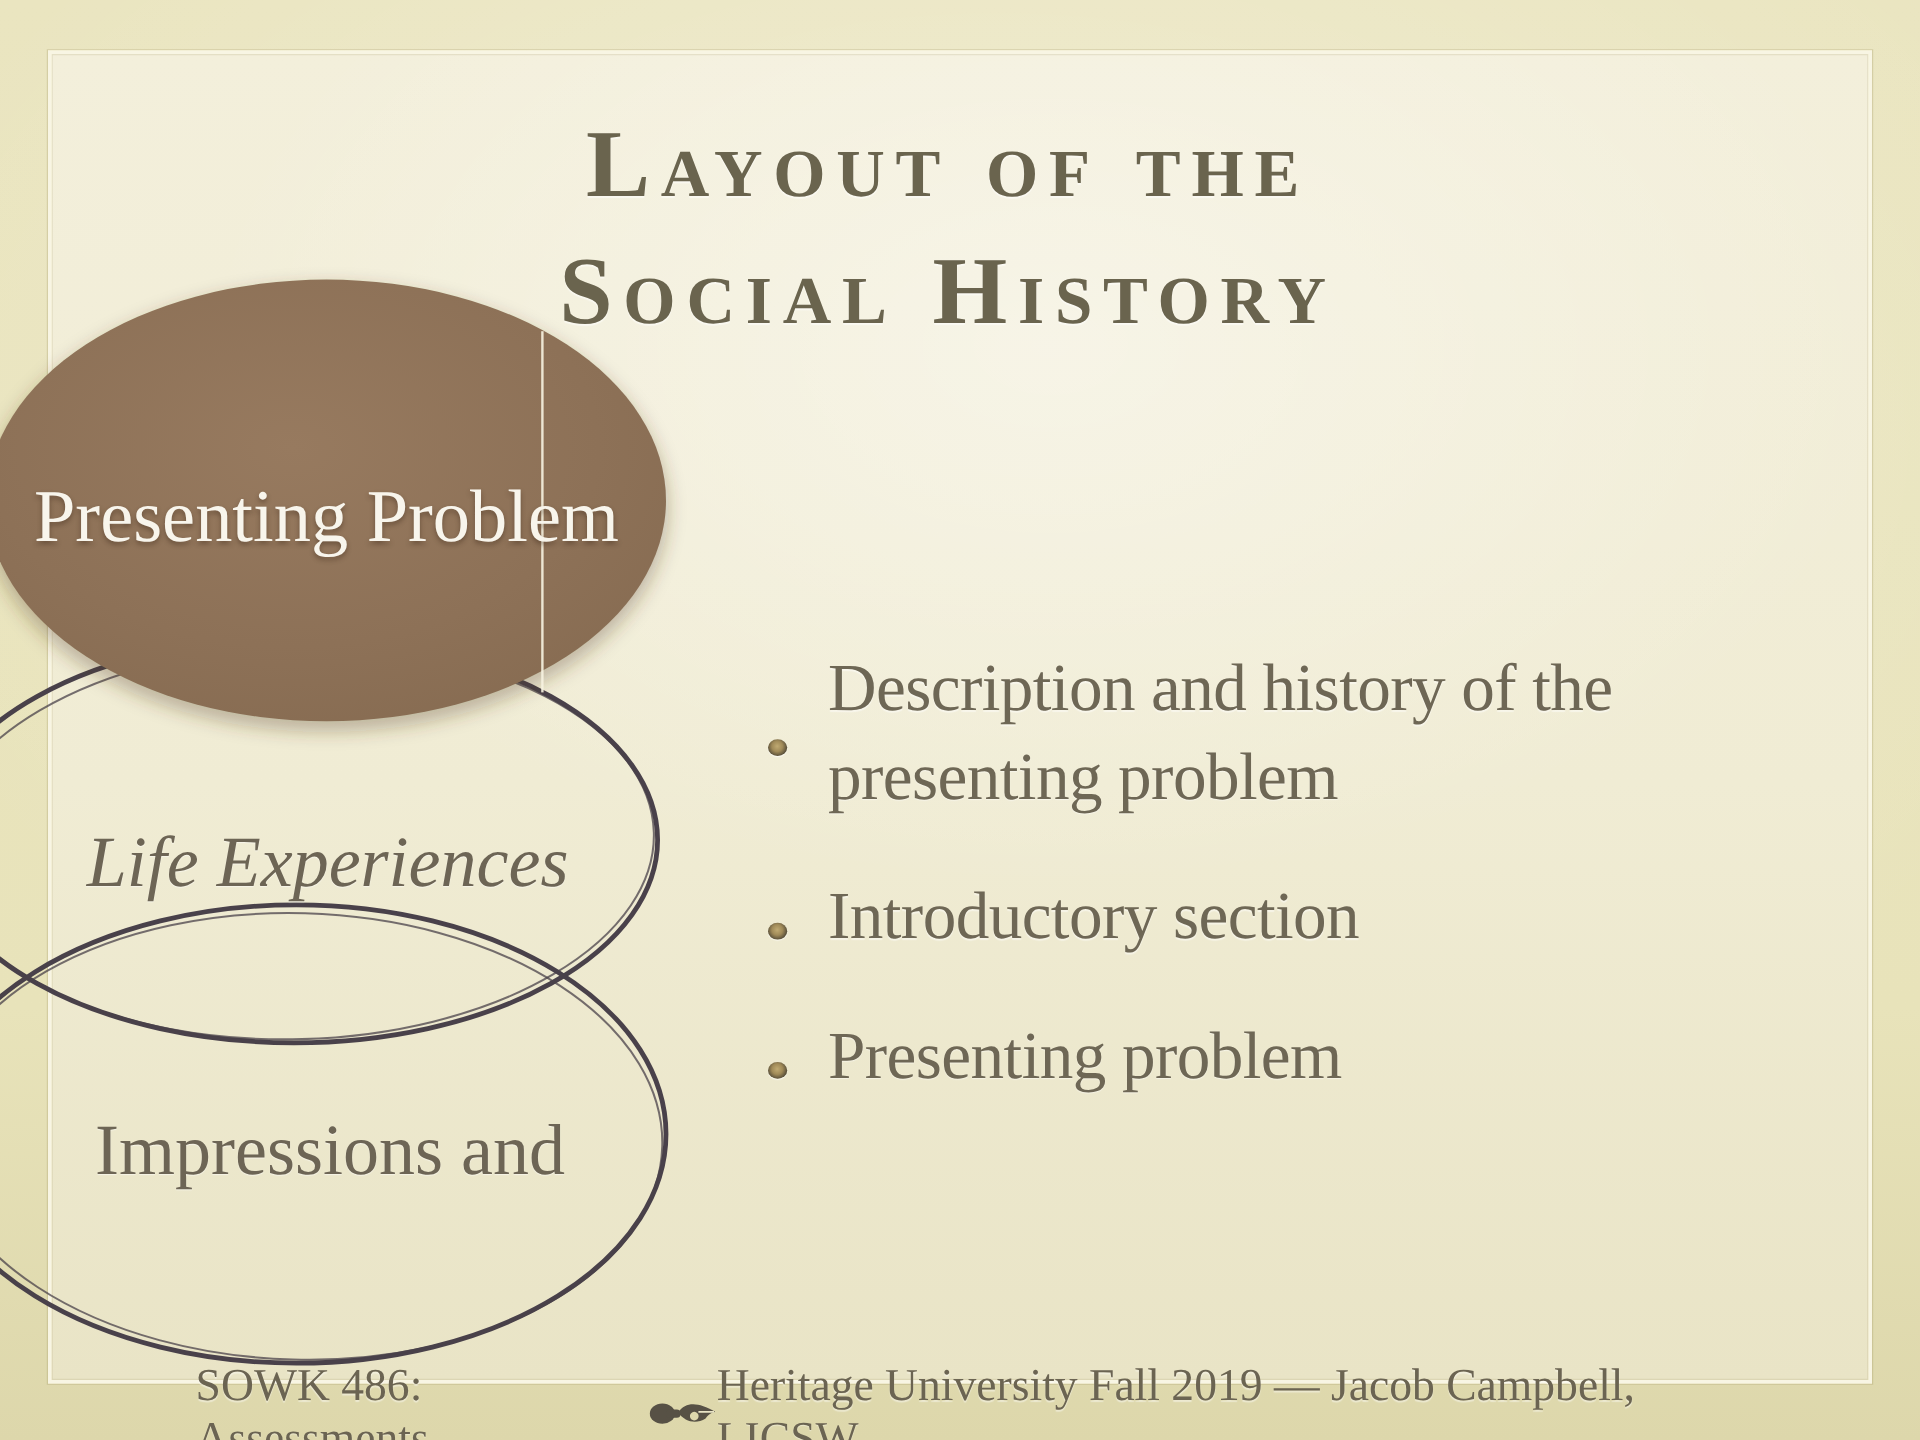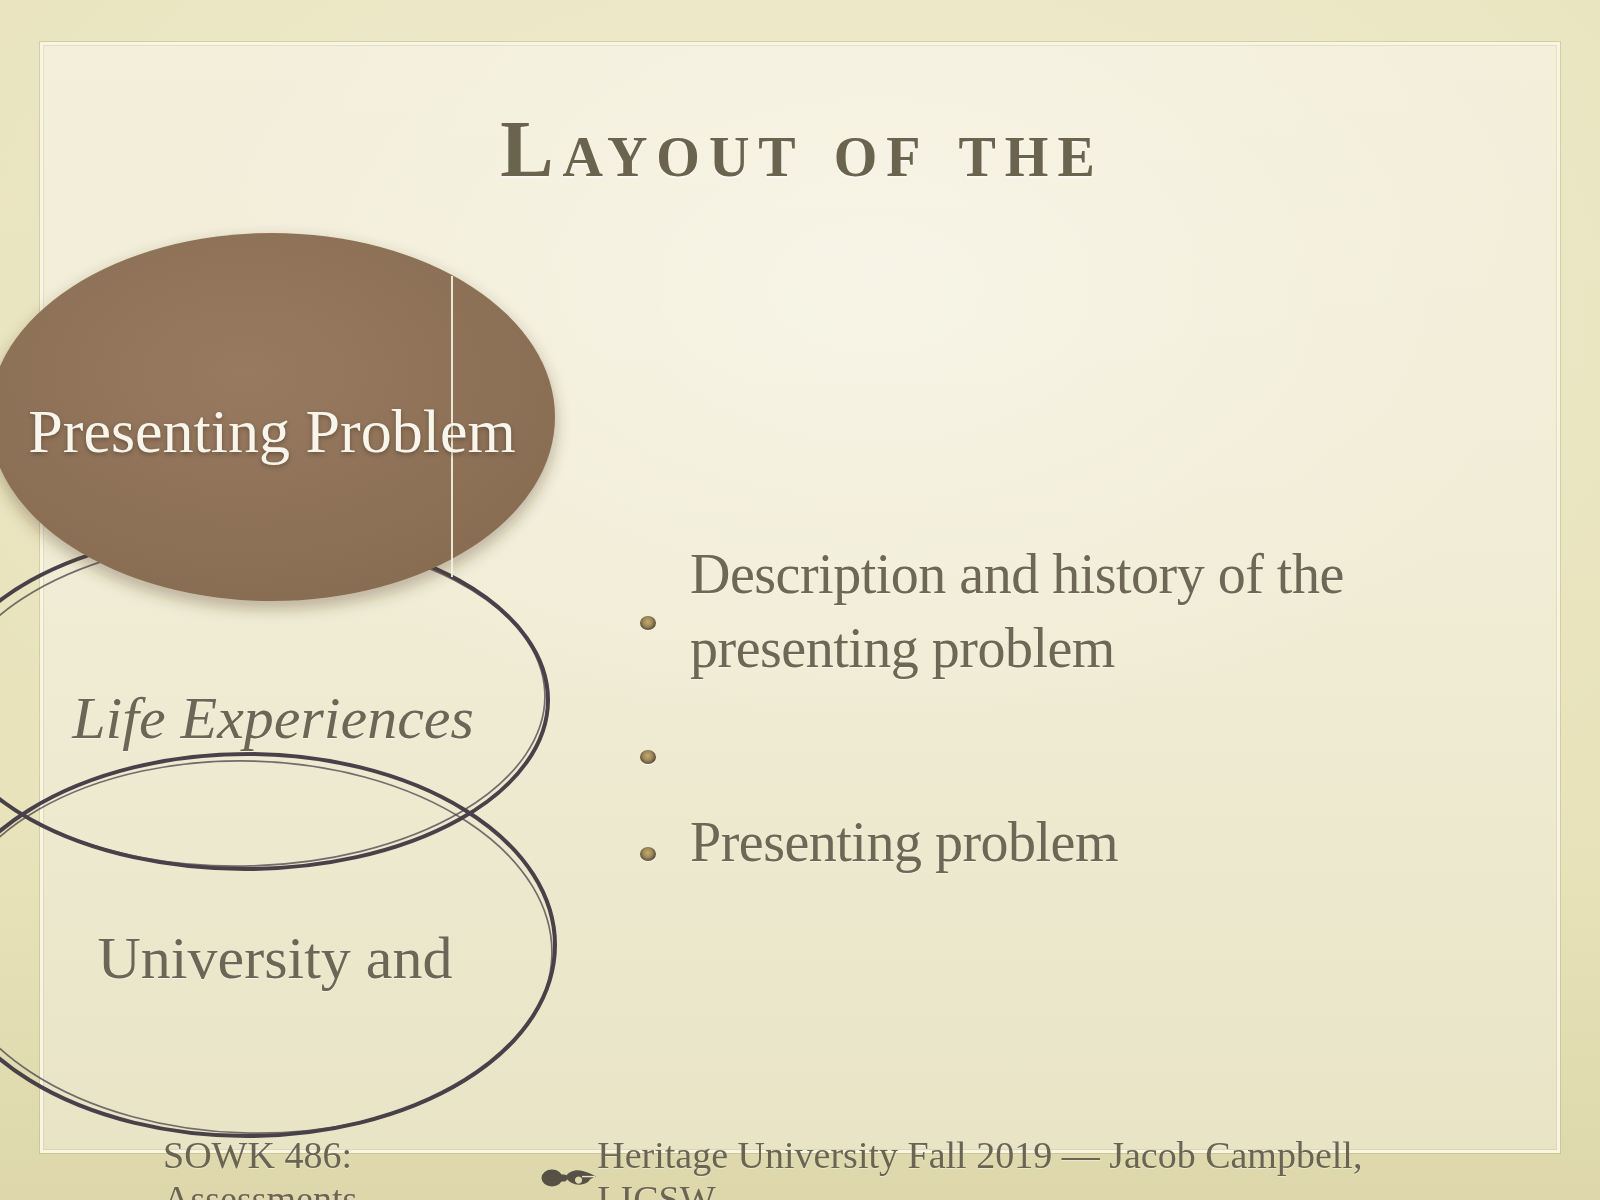--- a/index.html
+++ b/index.html
@@ -15,21 +15,21 @@
   
   .panel{
     position:absolute;left:40px;top:42px;right:40px;bottom:47px;
     border:3px solid #f8f5e3;
     box-shadow:0 0 0 1px rgba(163,152,98,.30), inset 0 0 0 1px rgba(163,152,98,.18);
     background:
       radial-gradient(ellipse 1100px 700px at 55% 22%, rgba(255,255,255,.38), rgba(255,255,255,0) 65%),
       linear-gradient(180deg,#f3efdb 0%,#f0ecd4 55%,#e9e4c6 100%);
   }
   .title{
-    position:absolute;left:0;top:84px;width:1580px;margin:12px;
+    position:absolute;left:0;top:84px;width:1580px;margin:0;
     text-align:center;
     font-variant:small-caps;
     font-weight:bold;
     font-size:80px;line-height:106px;
     letter-spacing:9px;
     color:#6a644e;
     text-shadow:0 2px 1px rgba(255,255,255,.55);
   }
   .title .line{display:block;}
   .venn{position:absolute;left:0;top:0;width:1600px;height:1200px;}
@@ -74,20 +74,21 @@
 </style>
 </head>
 <body>
 
 <div class="slide">
 
   <div class="panel"></div>
 
   <h1 class="title">
     <span class="line">Layout of the</span>
+    <span class="line">Social History</span>
   </h1>
 
   <svg class="venn" viewBox="0 0 1600 1200" aria-hidden="true">
     <defs>
       <radialGradient id="brownGrad" cx="45%" cy="38%" r="75%">
         <stop offset="0%" stop-color="#977a5f"></stop>
         <stop offset="60%" stop-color="#8d7157"></stop>
         <stop offset="100%" stop-color="#856a50"></stop>
       </radialGradient>
       <filter id="softBlur" x="-20%" y="-20%" width="140%" height="140%">
@@ -111,30 +112,31 @@
     </g>
 
     <rect x="451" y="276" width="2" height="301" fill="#f7f3e1" opacity="0.9"></rect>
   </svg>
 
   <div class="ellipse-label label-presenting">Presenting Problem</div>
 
   <div class="ellipse-label label-life">Life Experiences</div>
 
   <div class="ellipse-label label-impressions">
-    <span>University and</span><br>
+    <span>Impressions and</span><br>
   </div>
 
   <ul class="bullets">
     <li>
       <span class="bullet-dot"></span>
       <span>Description and history of the presenting problem</span>
     </li>
     <li>
       <span class="bullet-dot"></span>
+      <span>Introductory section</span>
     </li>
     <li>
       <span class="bullet-dot"></span>
       <span>Presenting problem</span>
     </li>
   </ul>
 
   <div class="footer">
     <span>SOWK 486: Assessments</span>
     <svg class="pen-icon" width="56" height="26" viewBox="0 0 56 26" aria-hidden="true">

